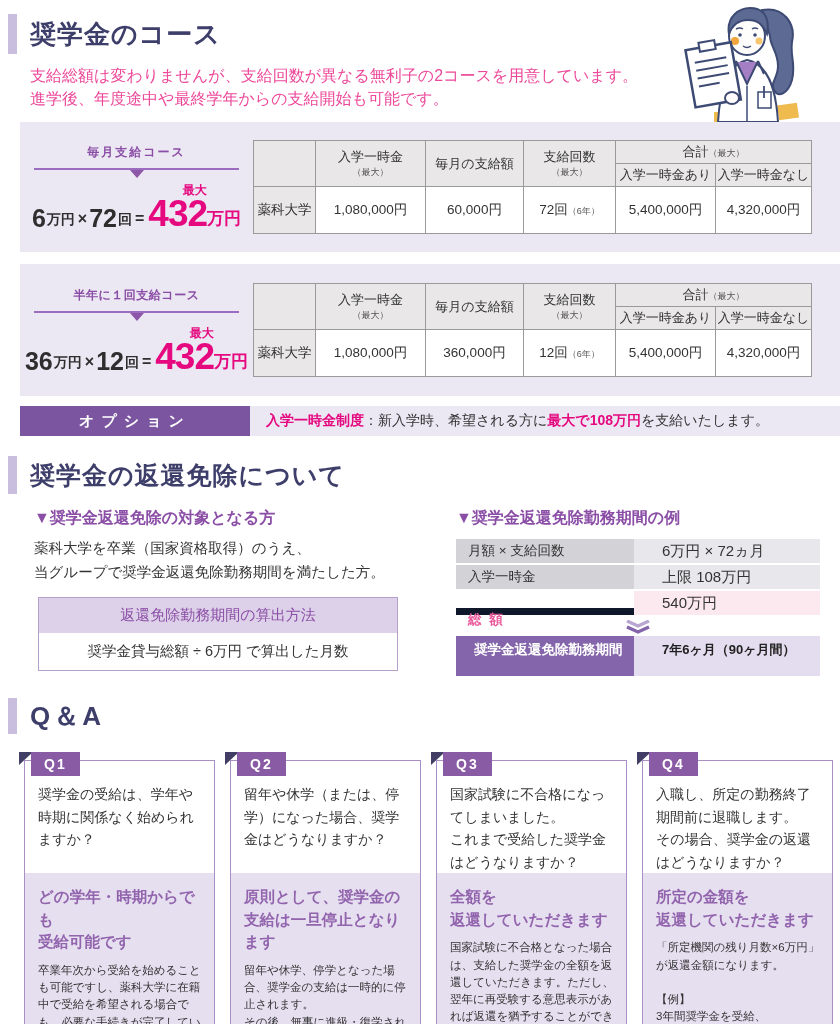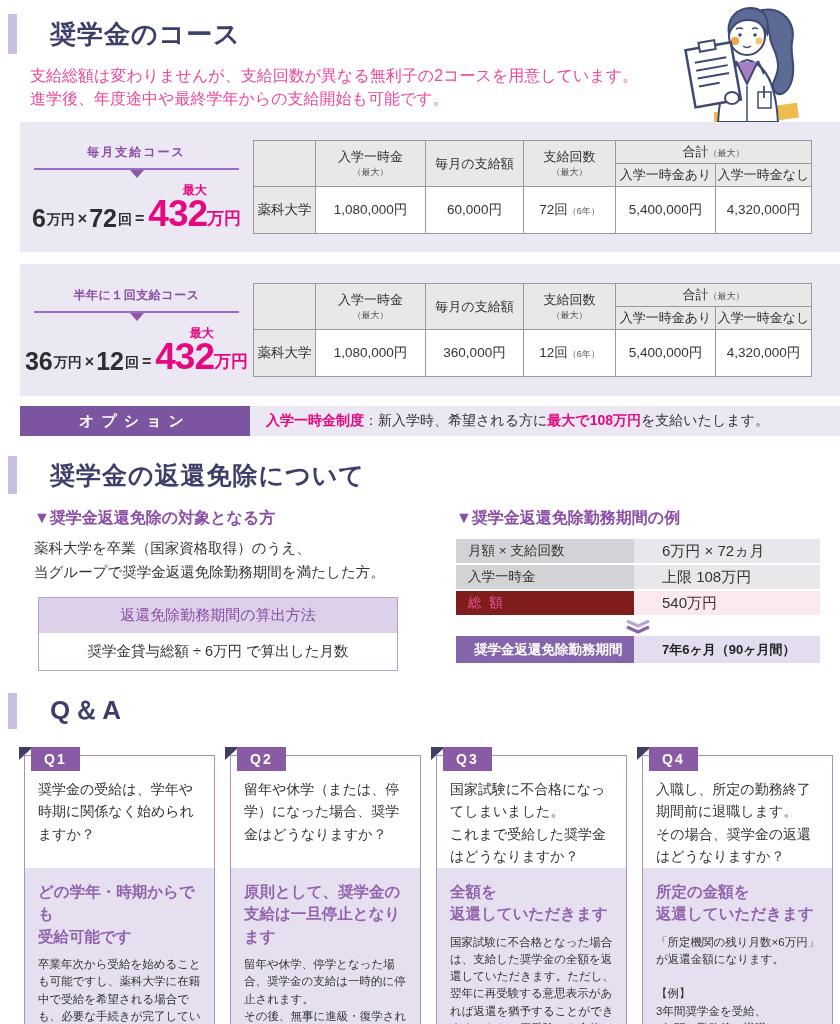--- a/index.html
+++ b/index.html
@@ -1,20 +1,20 @@
 <!DOCTYPE html>
 <html><head>
 <meta charset="utf-8">
 <style>
   html,body { margin:0; padding:0; }
   body { font-family:"Liberation Sans","DejaVu Sans",sans-serif; color:#333; background:#fff; }
   .page { position:relative; width:840px; height:1024px; background:#fff; overflow:hidden; }
 
   
-  .heading-row { display:flex; align-items:center;gap:20px; }
+  .heading-row { display:flex; align-items:center; }
   .accent-bar { width:9px; background:#c9bede; align-self:stretch; margin-left:8px; }
   .heading-text { margin-left:13px; font-weight:bold; color:#3e3e6b; }
   .h1 { padding-top:14px; height:40px; }
   .h1 .heading-text { font-size:26px; letter-spacing:1px; }
   .h2 { margin-top:20px; height:38px; }
   .h2 .heading-text { font-size:25px; letter-spacing:1px;text-align:center; }
   .h3 { margin-top:22px; height:36px; }
   .h3 .heading-text { font-size:26px; letter-spacing:3px; }
 
   .intro { margin:10px 0 0 30px; font-size:16px; line-height:1.45; color:#ec4899; }
@@ -64,24 +64,24 @@
   .target-body { margin:8px 0 0 14px; font-size:14.5px; line-height:1.6; white-space:pre-line; }
   .calc-box { margin:13px 0 0 18px; width:358px; border:1px solid #b5a0cb; text-align:center; }
   .calc-box-title { background:#ddd1e9; color:#8b4ea6; font-size:15px; padding:8px 0; }
   .calc-box-body { background:#fff; font-size:14.5px; color:#333; padding:9px 0; }
 
   .example-col { margin-left:34px; width:364px; }
   .ex-rows { margin-top:10px; }
   .ex-row { display:flex; height:24px; line-height:24px; margin-bottom:2px; }
   .ex-label { width:178px; background:#d3d2d7; font-size:13.5px; padding-left:12px; box-sizing:border-box; }
   .ex-value { flex:1; background:#e8e7eb; font-size:15px; padding-left:28px; }
-  .ex-label.pink { background:#7f1d1d; color:#ea5a9c; font-weight:normal; letter-spacing:2px; }
+  .ex-label.pink { background:#0f172a; color:#ea5a9c; font-weight:bold; letter-spacing:2px;margin-top:17px; }
   .ex-value.pink { background:#fce9ef; }
   .ex-arrow { display:flex; justify-content:center; padding:3px 0 2px 0; }
-  .ex-result { display:flex; height:27px; line-height:27px;border-radius:13px; }
+  .ex-result { display:flex; height:40px; line-height:27px;border-radius:13px; }
   .ex-result-label { width:178px; background:#8464aa; color:#fff; font-weight:bold; font-size:13.5px; padding-left:18px; box-sizing:border-box; }
   .ex-result-value { flex:1; background:#e3ddef; font-weight:bold; font-size:13px; color:#222; padding-left:28px; }
 
   
   .qa-row { display:flex; gap:15px; margin:26px 0 0 24px; }
   .qa-card { position:relative; width:191px; height:281px; border:1px solid #a98fc4; background:#fff;
     box-sizing:border-box; display:flex; flex-direction:column; }
   .qa-fold { position:absolute; top:-9px; left:-6px; width:0; height:0;
     border-top:13px solid #413e66; border-right:14px solid transparent; z-index:1; }
   .qa-tab { position:absolute; top:-9px; left:6px; background:#8a5ba5; color:#fff; font-weight:bold;

